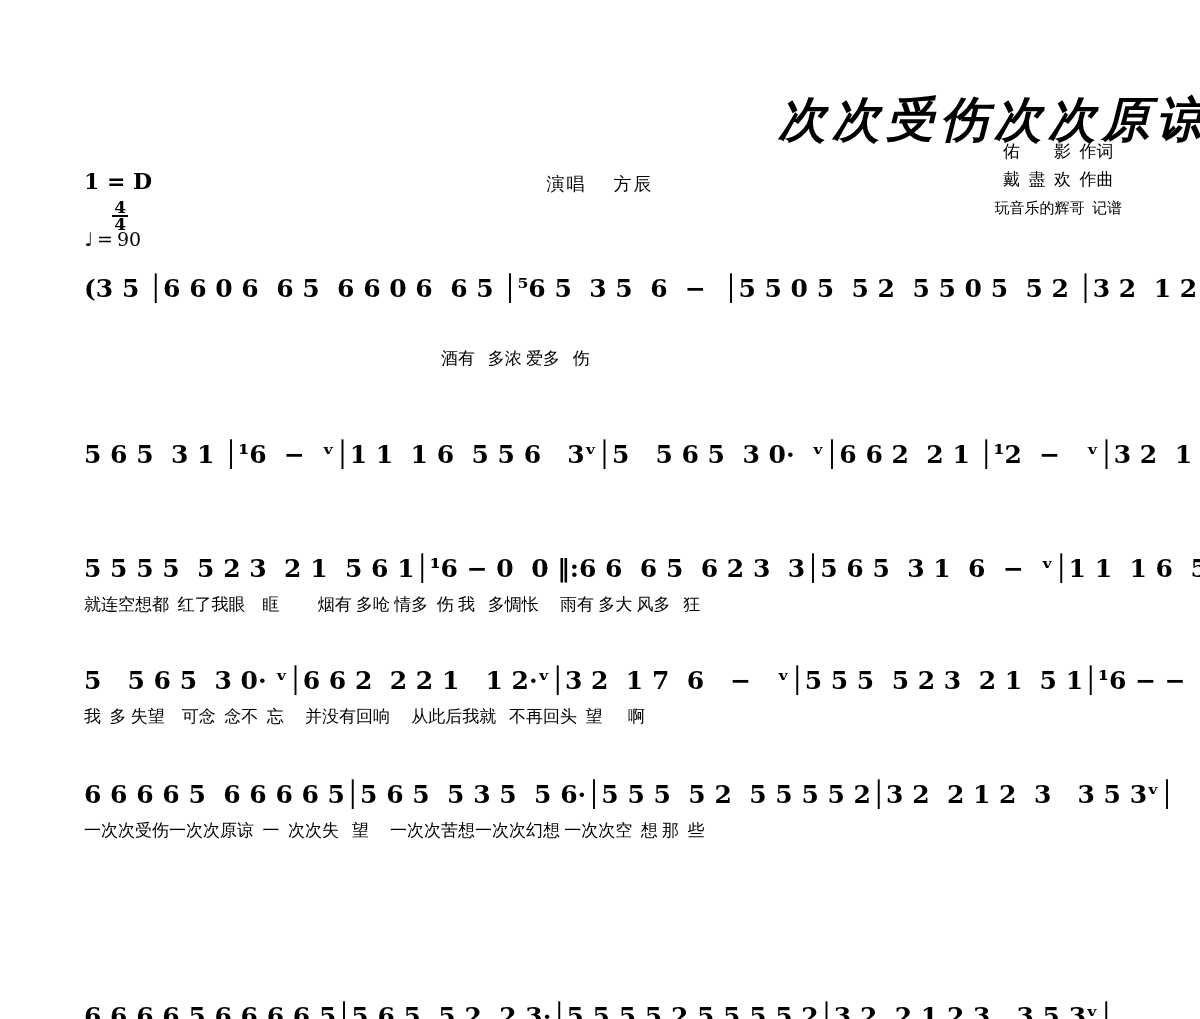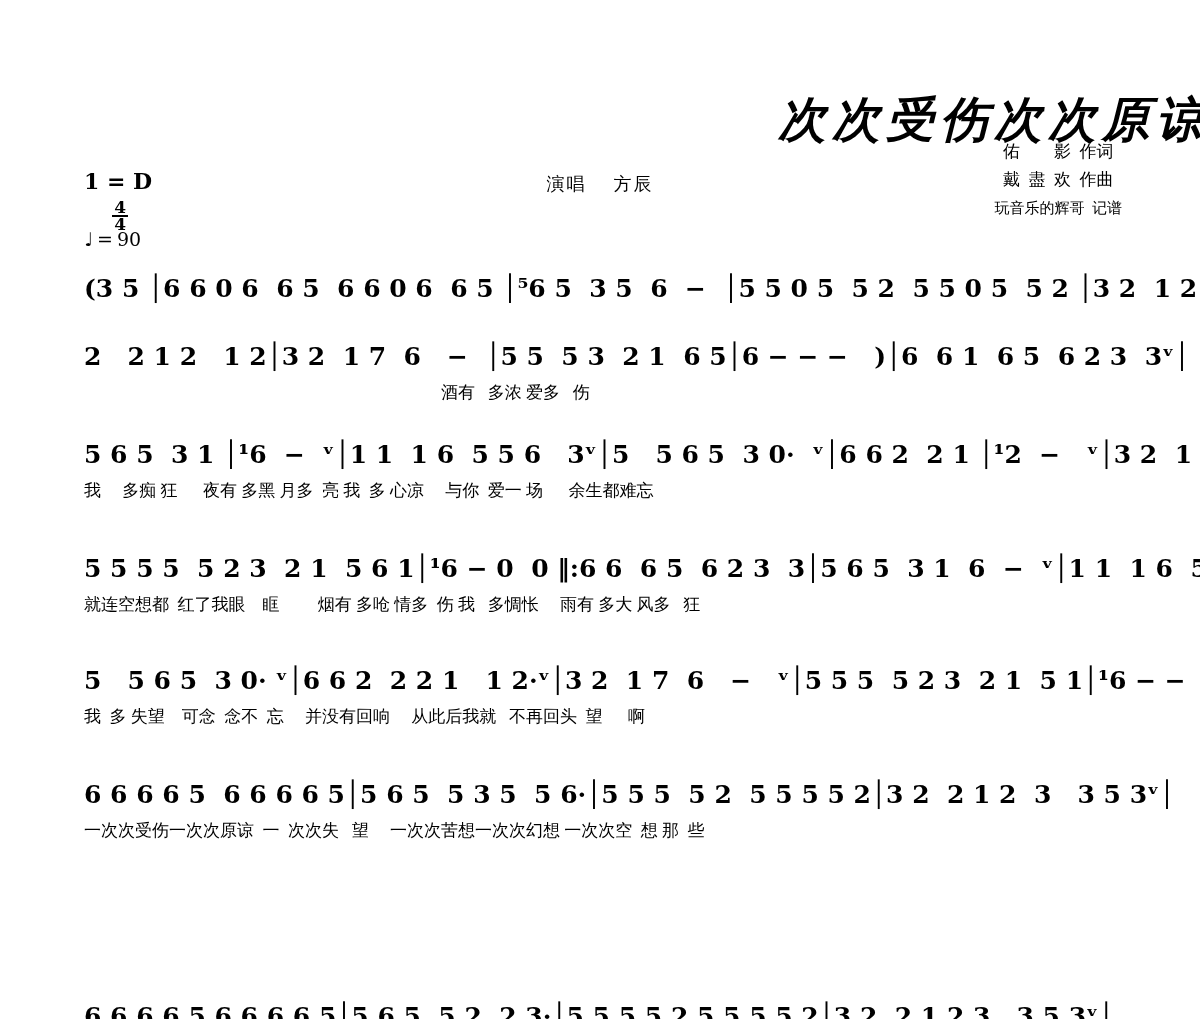--- a/index.html
+++ b/index.html
@@ -143,27 +143,25 @@
     <span>=</span>
     <span>90</span>
   </div>
 
   <div class="system" style="top:272px">
     <div class="notes">(3 5 │6 6 0 6  6 5  6 6 0 6  6 5 │⁵6 5  3 5  6  −  │5 5 0 5  5 2  5 5 0 5  5 2 │3 2  1 2 3   5 3│</div>
     <div class="lyrics"></div>
   </div>
 
   <div class="system" style="top:340px">
-    <div class="notes">2   2 1 2   1 2│3 2  1 7  6   −  │5 5  5 3  2 1  6 5│6 − − −   )│6  6 1  6 5  6 2 3  3ᵛ│</div>
     <div class="lyrics">                                                                                    酒有   多浓 爱多   伤</div>
   </div>
 
   <div class="system" style="top:438px">
     <div class="notes">5 6 5  3 1 │¹6  −  ᵛ│1 1  1 6  5 5 6   3ᵛ│5   5 6 5  3 0·  ᵛ│6 6 2  2 1 │¹2  −   ᵛ│3 2  1 7  6  −  ᵛ│</div>
-    <div class="lyrics">我     多痴 狂      夜有 多黑 月多  亮 我  多 心凉     与你  爱一 场      余生都难忘</div>
   </div>
 
   <div class="system" style="top:552px">
     <div class="notes">5 5 5 5  5 2 3  2 1  5 6 1│¹6 − 0  0 ‖:6 6  6 5  6 2 3  3│5 6 5  3 1  6  −  ᵛ│1 1  1 6  5 5 6  3ᵛ│</div>
     <div class="lyrics">就连空想都  红了我眼    眶         烟有 多呛 情多  伤 我   多惆怅     雨有 多大 风多   狂</div>
   </div>
 
   <div class="system" style="top:664px">
     <div class="notes">5   5 6 5  3 0· ᵛ│6 6 2  2 2 1   1 2·ᵛ│3 2  1 7  6   −   ᵛ│5 5 5  5 2 3  2 1  5 1│¹6 − −  3 5│</div>
     <div class="lyrics">我  多 失望    可念  念不  忘     并没有回响     从此后我就   不再回头  望      啊</div>

